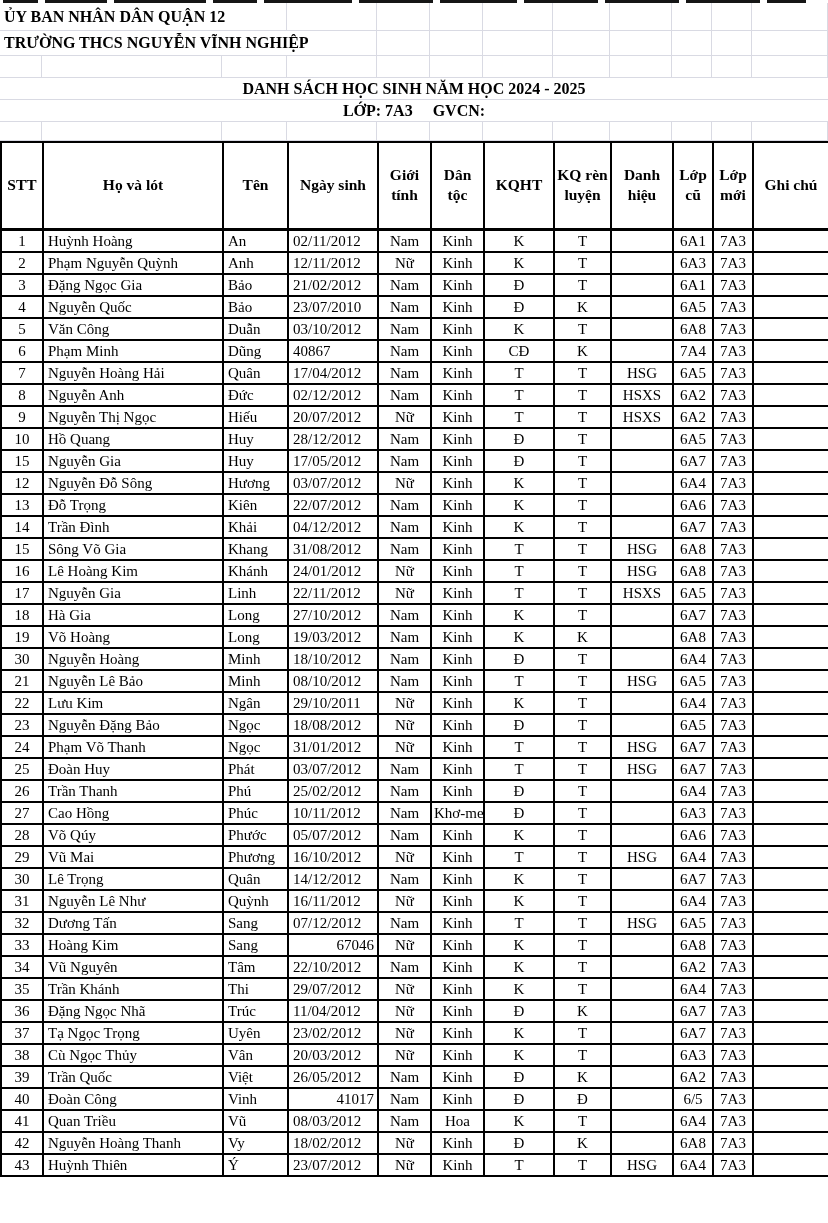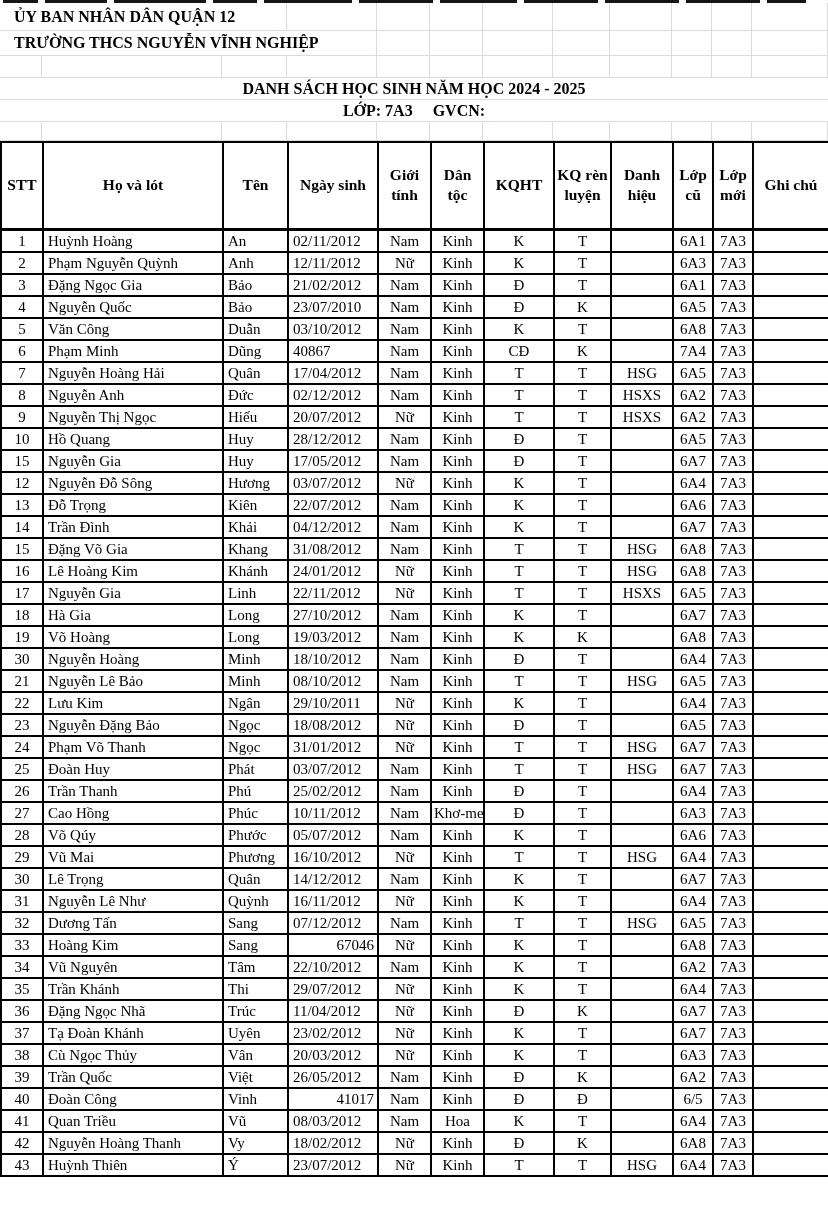--- a/index.html
+++ b/index.html
@@ -12,21 +12,21 @@
   .topstrip .seg { background:#161616; height:3px; }
 
   
   .sheet { position:absolute; top:3px; left:0; width:828px; }
   .gridrow { position:relative; display:flex; box-sizing:border-box; border-bottom:1px solid #d9dae3; background:#fff; }
   .gridrow .gc { box-sizing:border-box; border-right:1px solid #d9dae3; height:100%; }
   .rowA { height:28px; } .rowB { height:25px; } .rowC { height:22px; }
   .rowD { height:22px; } .rowE { height:22px; } .rowF { height:19px; }
   .merged { justify-content:center; align-items:center; }
   .title-overlay {
-    position:absolute; left:14px; top:0; bottom:0; display:flex; align-items:center;
+    position:absolute; left:4px; top:0; bottom:0; display:flex; align-items:center;
     background:#fff; font-weight:bold; font-size:16px; padding:0 8px 0 0; white-space:pre; z-index:2;
   }
   .ctext { font-weight:bold; font-size:16px; white-space:pre; }
 
   
   .stable {
     position:absolute; top:141px; left:0; width:828px;
     border-collapse:collapse; table-layout:fixed; background:#fff;
   }
   .stable th, .stable td {
@@ -353,21 +353,21 @@
           <td class="center">Kinh</td>
           <td class="center">K</td>
           <td class="center">T</td>
           <td class="center"></td>
           <td class="center">6A7</td>
           <td class="center">7A3</td>
           <td class="center"></td>
         </tr>
         <tr>
           <td class="center">15</td>
-          <td class="left">Đặng Võ Gia</td>
+          <td class="left">Sông Võ Gia</td>
           <td class="left">Khang</td>
           <td class="left">31/08/2012</td>
           <td class="center">Nam</td>
           <td class="center">Kinh</td>
           <td class="center">T</td>
           <td class="center">T</td>
           <td class="center">HSG</td>
           <td class="center">6A8</td>
           <td class="center">7A3</td>
           <td class="center"></td>
@@ -661,21 +661,21 @@
           <td class="center">Kinh</td>
           <td class="center">Đ</td>
           <td class="center">K</td>
           <td class="center"></td>
           <td class="center">6A7</td>
           <td class="center">7A3</td>
           <td class="center"></td>
         </tr>
         <tr>
           <td class="center">37</td>
-          <td class="left">Tạ Đoàn Khánh</td>
+          <td class="left">Tạ Ngọc Trọng</td>
           <td class="left">Uyên</td>
           <td class="left">23/02/2012</td>
           <td class="center">Nữ</td>
           <td class="center">Kinh</td>
           <td class="center">K</td>
           <td class="center">T</td>
           <td class="center"></td>
           <td class="center">6A7</td>
           <td class="center">7A3</td>
           <td class="center"></td>

